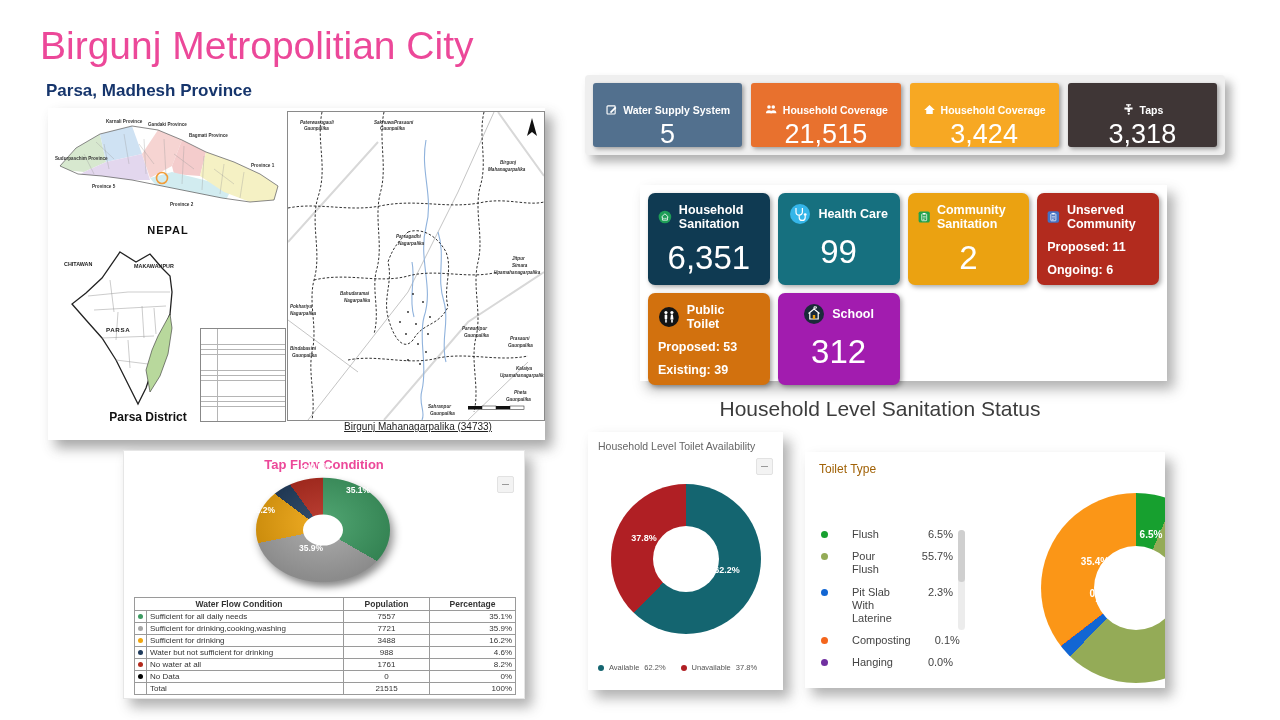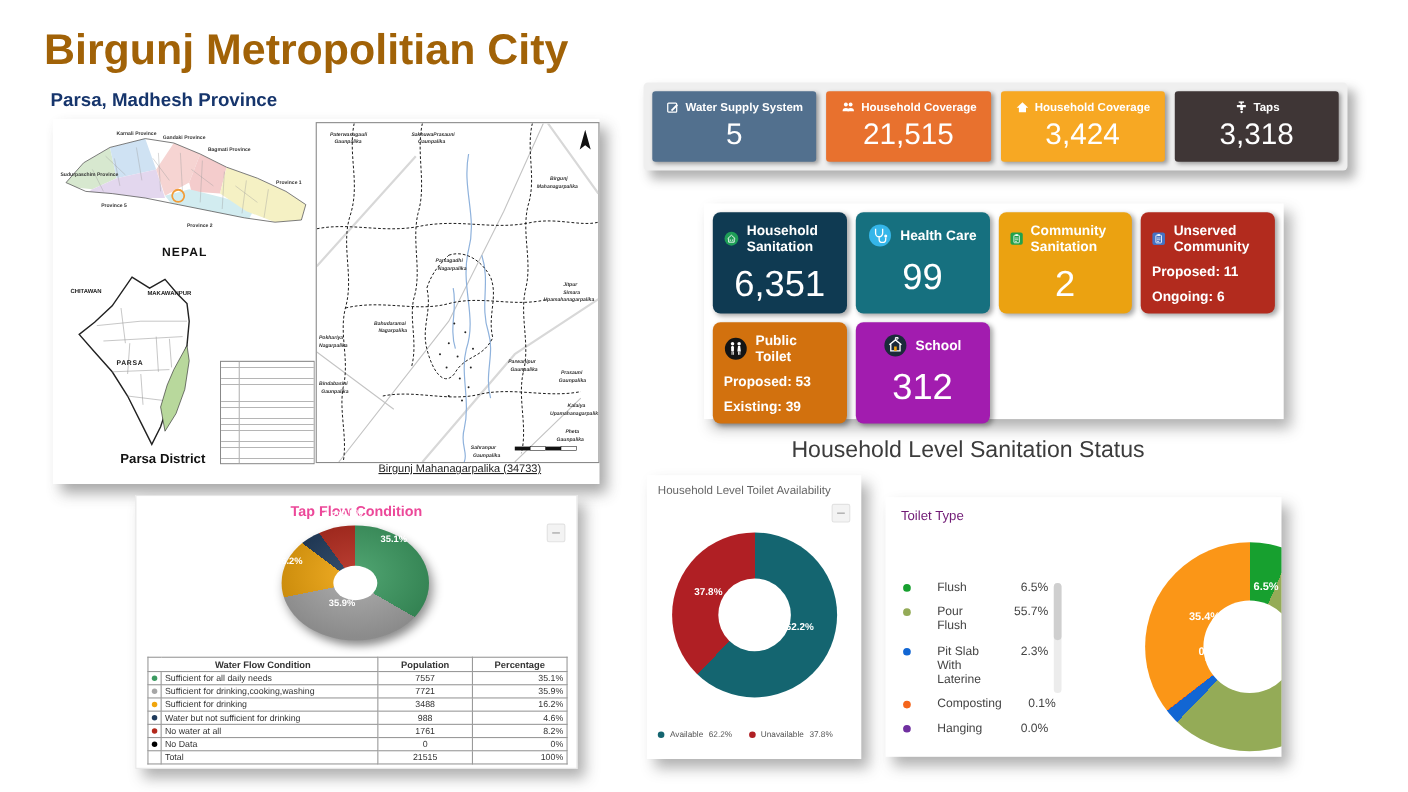--- a/index.html
+++ b/index.html
@@ -1,20 +1,20 @@
 <!DOCTYPE html>
 <html><head>
 <meta charset="utf-8">
 <style>
   html,body{margin:0;padding:0;background:#fff;}
   .slide{position:relative;width:1280px;height:720px;background:#ffffff;overflow:hidden;
          font-family:"Liberation Sans",sans-serif;}
 
   
-  .title{position:absolute;left:40px;top:24px;font-size:39px;font-weight:bold;color:#a16207;}
+  .title{position:absolute;left:40px;top:24px;font-size:39px;font-weight:normal;color:#ec4899;}
   .subtitle{position:absolute;left:46px;top:81px;font-size:17px;font-weight:bold;color:#16356c;}
   .section-heading{position:absolute;left:640px;top:397px;width:480px;text-align:center;
                    font-size:21px;color:#3c3c3c;}
 
   
   .maps-panel{position:absolute;left:48px;top:108px;width:497px;height:332px;background:#fff;
               box-shadow:7px 8px 12px rgba(60,60,60,.45);}
   .nepal-map{position:absolute;left:6px;top:6px;width:230px;height:112px;}
   .nepal-caption{position:absolute;left:60px;top:116px;width:120px;text-align:center;
                  font-size:11px;font-weight:bold;letter-spacing:1px;color:#111;}
@@ -30,21 +30,21 @@
               background:#fff;overflow:hidden;}
   .city-map{position:absolute;left:0;top:0;width:256px;height:308px;}
   .city-caption{position:absolute;left:250px;top:313px;width:240px;text-align:center;font-size:10px;
                 color:#222;text-decoration:underline;}
   .map-label{fill:#333;}
 
   
   .top-strip{position:absolute;left:585px;top:75px;width:640px;height:80px;background:#efefef;
              border-radius:4px;box-shadow:6px 7px 10px rgba(60,60,60,.4);
              display:flex;gap:9px;padding:8px;box-sizing:border-box;}
-  .stat-card{flex:1;border-radius:3px;color:#fff;text-align:center;padding-top:8px;
+  .stat-card{flex:1;border-radius:3px;color:#fff;text-align:center;padding-top:20px;
              box-shadow:2px 2px 4px rgba(0,0,0,.35);}
   .stat-card .hd{display:flex;align-items:center;justify-content:center;gap:5px;
                  font-size:10.5px;font-weight:bold;}
   .stat-card .val{font-size:27px;margin-top:3px;}
 
   
   .san-panel{position:absolute;left:640px;top:185px;width:527px;height:196px;background:#fff;
              box-shadow:7px 8px 12px rgba(60,60,60,.4);
              display:grid;grid-template-columns:1fr 1fr 1fr 1fr;grid-template-rows:1fr 1fr;gap:8px;
              padding:8px;box-sizing:border-box;}
@@ -94,21 +94,21 @@
   .avail-hole{position:absolute;left:42px;top:42px;width:66px;height:66px;border-radius:50%;background:#fff;}
   .av-lab{font-size:9px;}
   .avail-legend{position:absolute;left:10px;bottom:18px;right:4px;display:flex;gap:15px;
                 font-size:7.5px;color:#555;align-items:center;}
   .avail-legend .item{display:flex;align-items:center;gap:5px;}
   .ldot{display:inline-block;width:6px;height:6px;border-radius:50%;}
 
   
   .toilet-card{position:absolute;left:805px;top:452px;width:360px;height:236px;background:#fff;
                box-shadow:7px 8px 12px rgba(60,60,60,.4);overflow:hidden;}
-  .toilet-title{position:absolute;left:14px;top:10px;font-size:12px;color:#701a75;}
+  .toilet-title{position:absolute;left:14px;top:10px;font-size:12px;color:#a16207;}
   .toilet-legend{position:absolute;left:16px;top:76px;width:132px;display:flex;flex-direction:column;
                  gap:9px;font-size:11px;color:#444;}
   .toilet-legend .item{display:flex;align-items:flex-start;gap:24px;}
   .toilet-legend .lab{flex:1;line-height:1.2;}
   .toilet-legend .pv{white-space:nowrap;}
   .toilet-legend .ldot{margin-top:3px;flex:0 0 auto;width:7px;height:7px;}
   .t-scroll{position:absolute;left:153px;top:78px;width:7px;height:100px;background:#ececec;border-radius:4px;}
   .t-thumb{position:absolute;left:0;top:0;width:7px;height:52px;background:#cfcfcf;border-radius:4px;}
   .toilet-donut{position:absolute;left:236px;top:41px;width:190px;height:190px;border-radius:50%;}
   .toilet-hole{position:absolute;left:53px;top:53px;width:84px;height:84px;border-radius:50%;background:#fff;}

